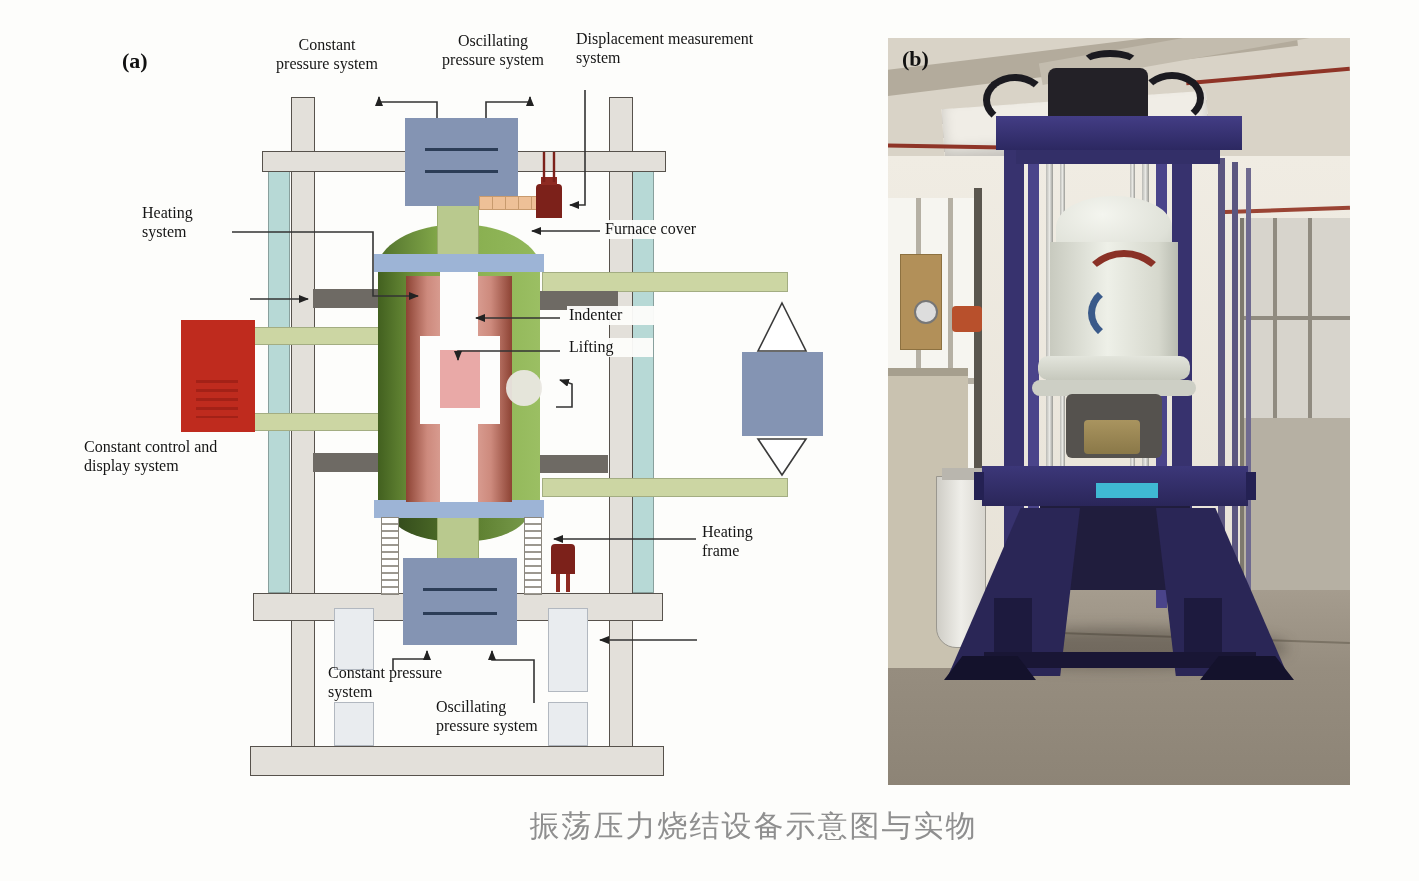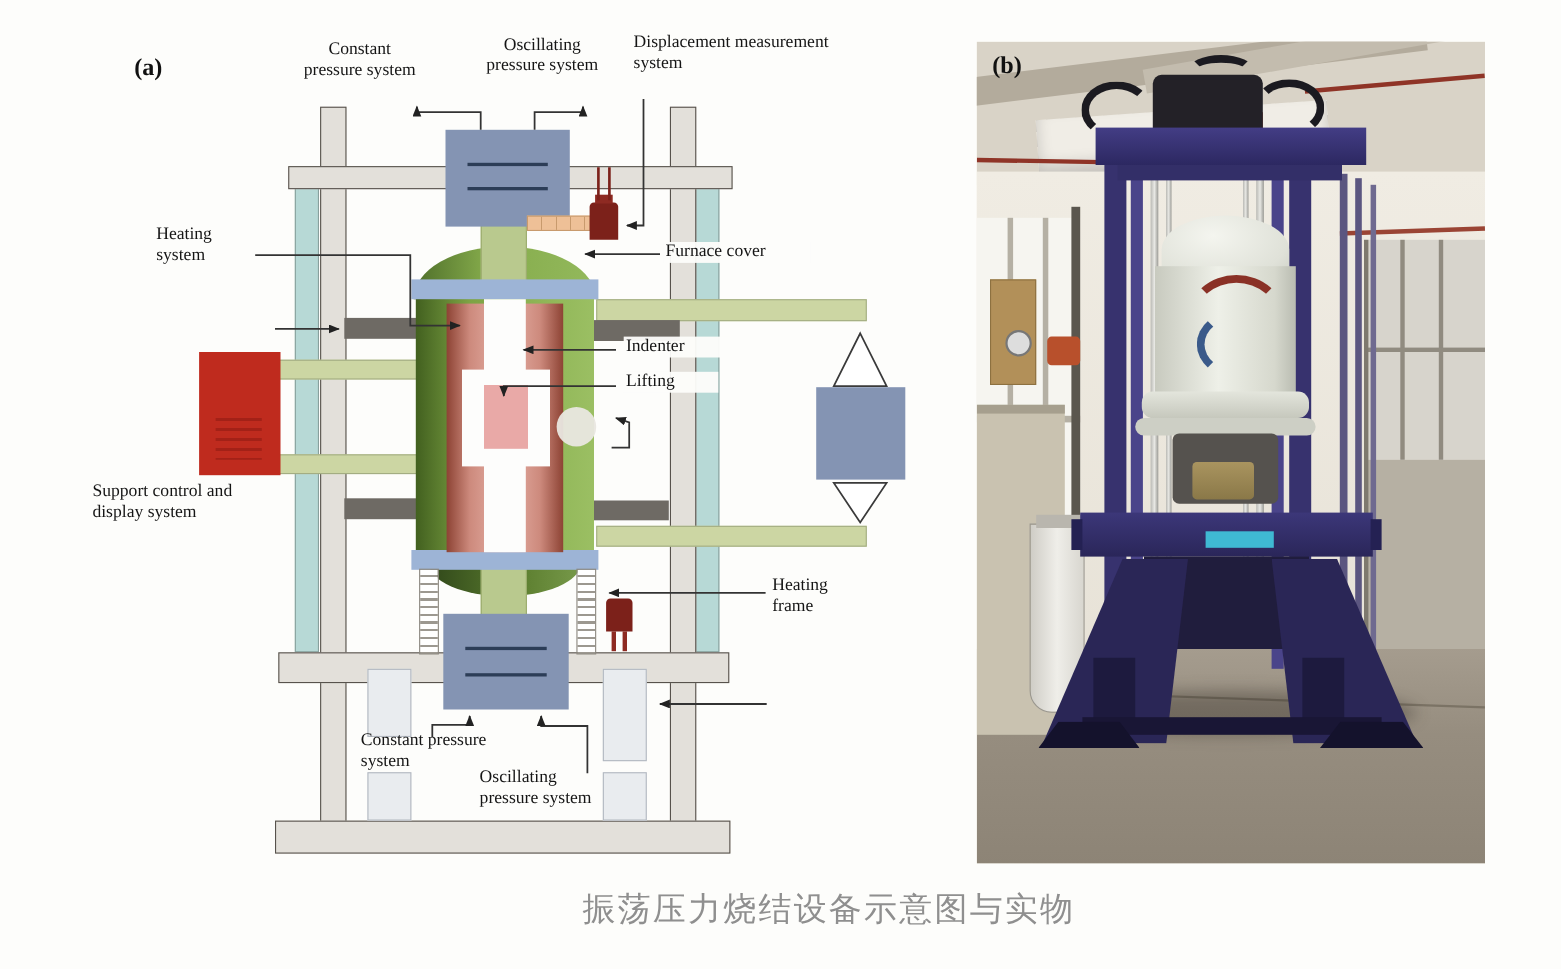--- a/index.html
+++ b/index.html
@@ -139,21 +139,21 @@
 pressure system</div>
   <div class="lbl c" style="left:413px;top:32px;width:160px">Oscillating
 pressure system</div>
   <div class="lbl" style="left:576px;top:30px;width:265px">Displacement measurement
 system</div>
   <div class="lbl" style="left:142px;top:204px;width:105px">Heating
 system</div>
   <div class="lbl bgw" style="left:603px;top:220px;width:130px">Furnace cover</div>
   <div class="lbl bgw" style="left:567px;top:306px;width:92px">Indenter</div>
   <div class="lbl bgw" style="left:567px;top:338px;width:82px">Lifting</div>
-  <div class="lbl" style="left:84px;top:438px;width:195px">Support control and
+  <div class="lbl" style="left:84px;top:438px;width:195px">Constant control and
 display system</div>
   <div class="lbl" style="left:702px;top:523px;width:95px">Heating
 frame</div>
   <div class="lbl" style="left:328px;top:664px;width:180px">Constant pressure
 system</div>
   <div class="lbl" style="left:436px;top:698px;width:165px">Oscillating
 pressure system</div>
 
   <div class="photo">
 

